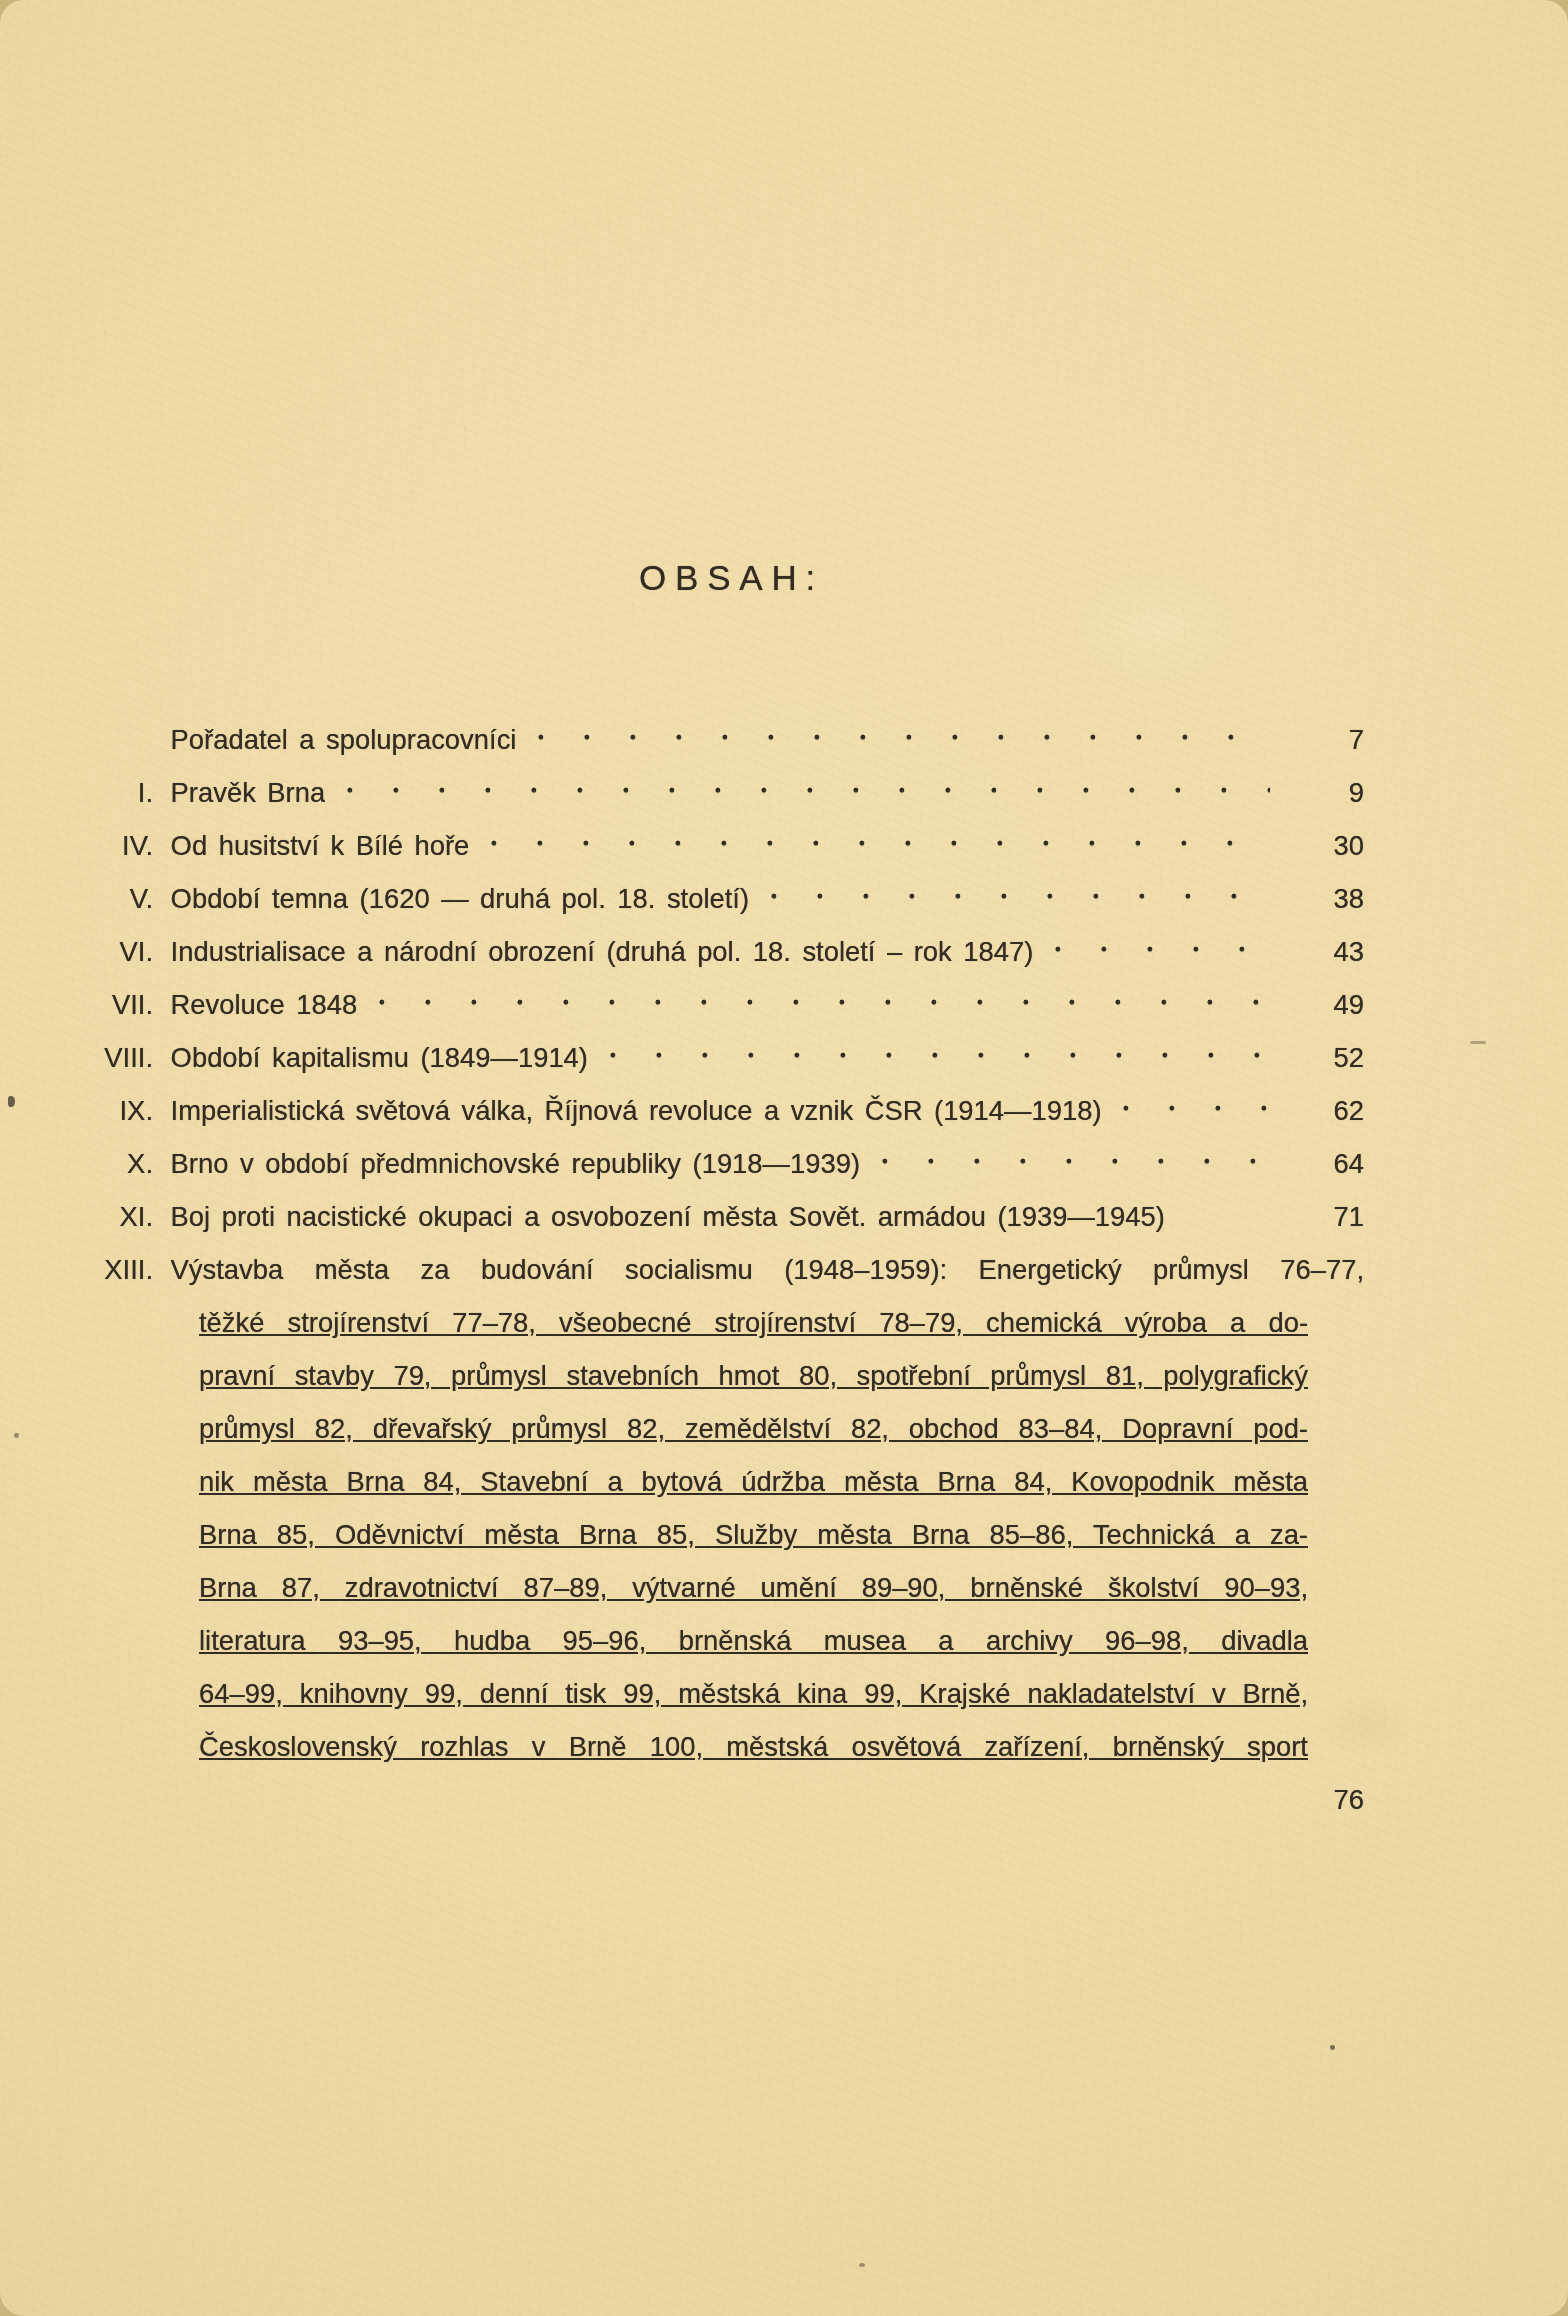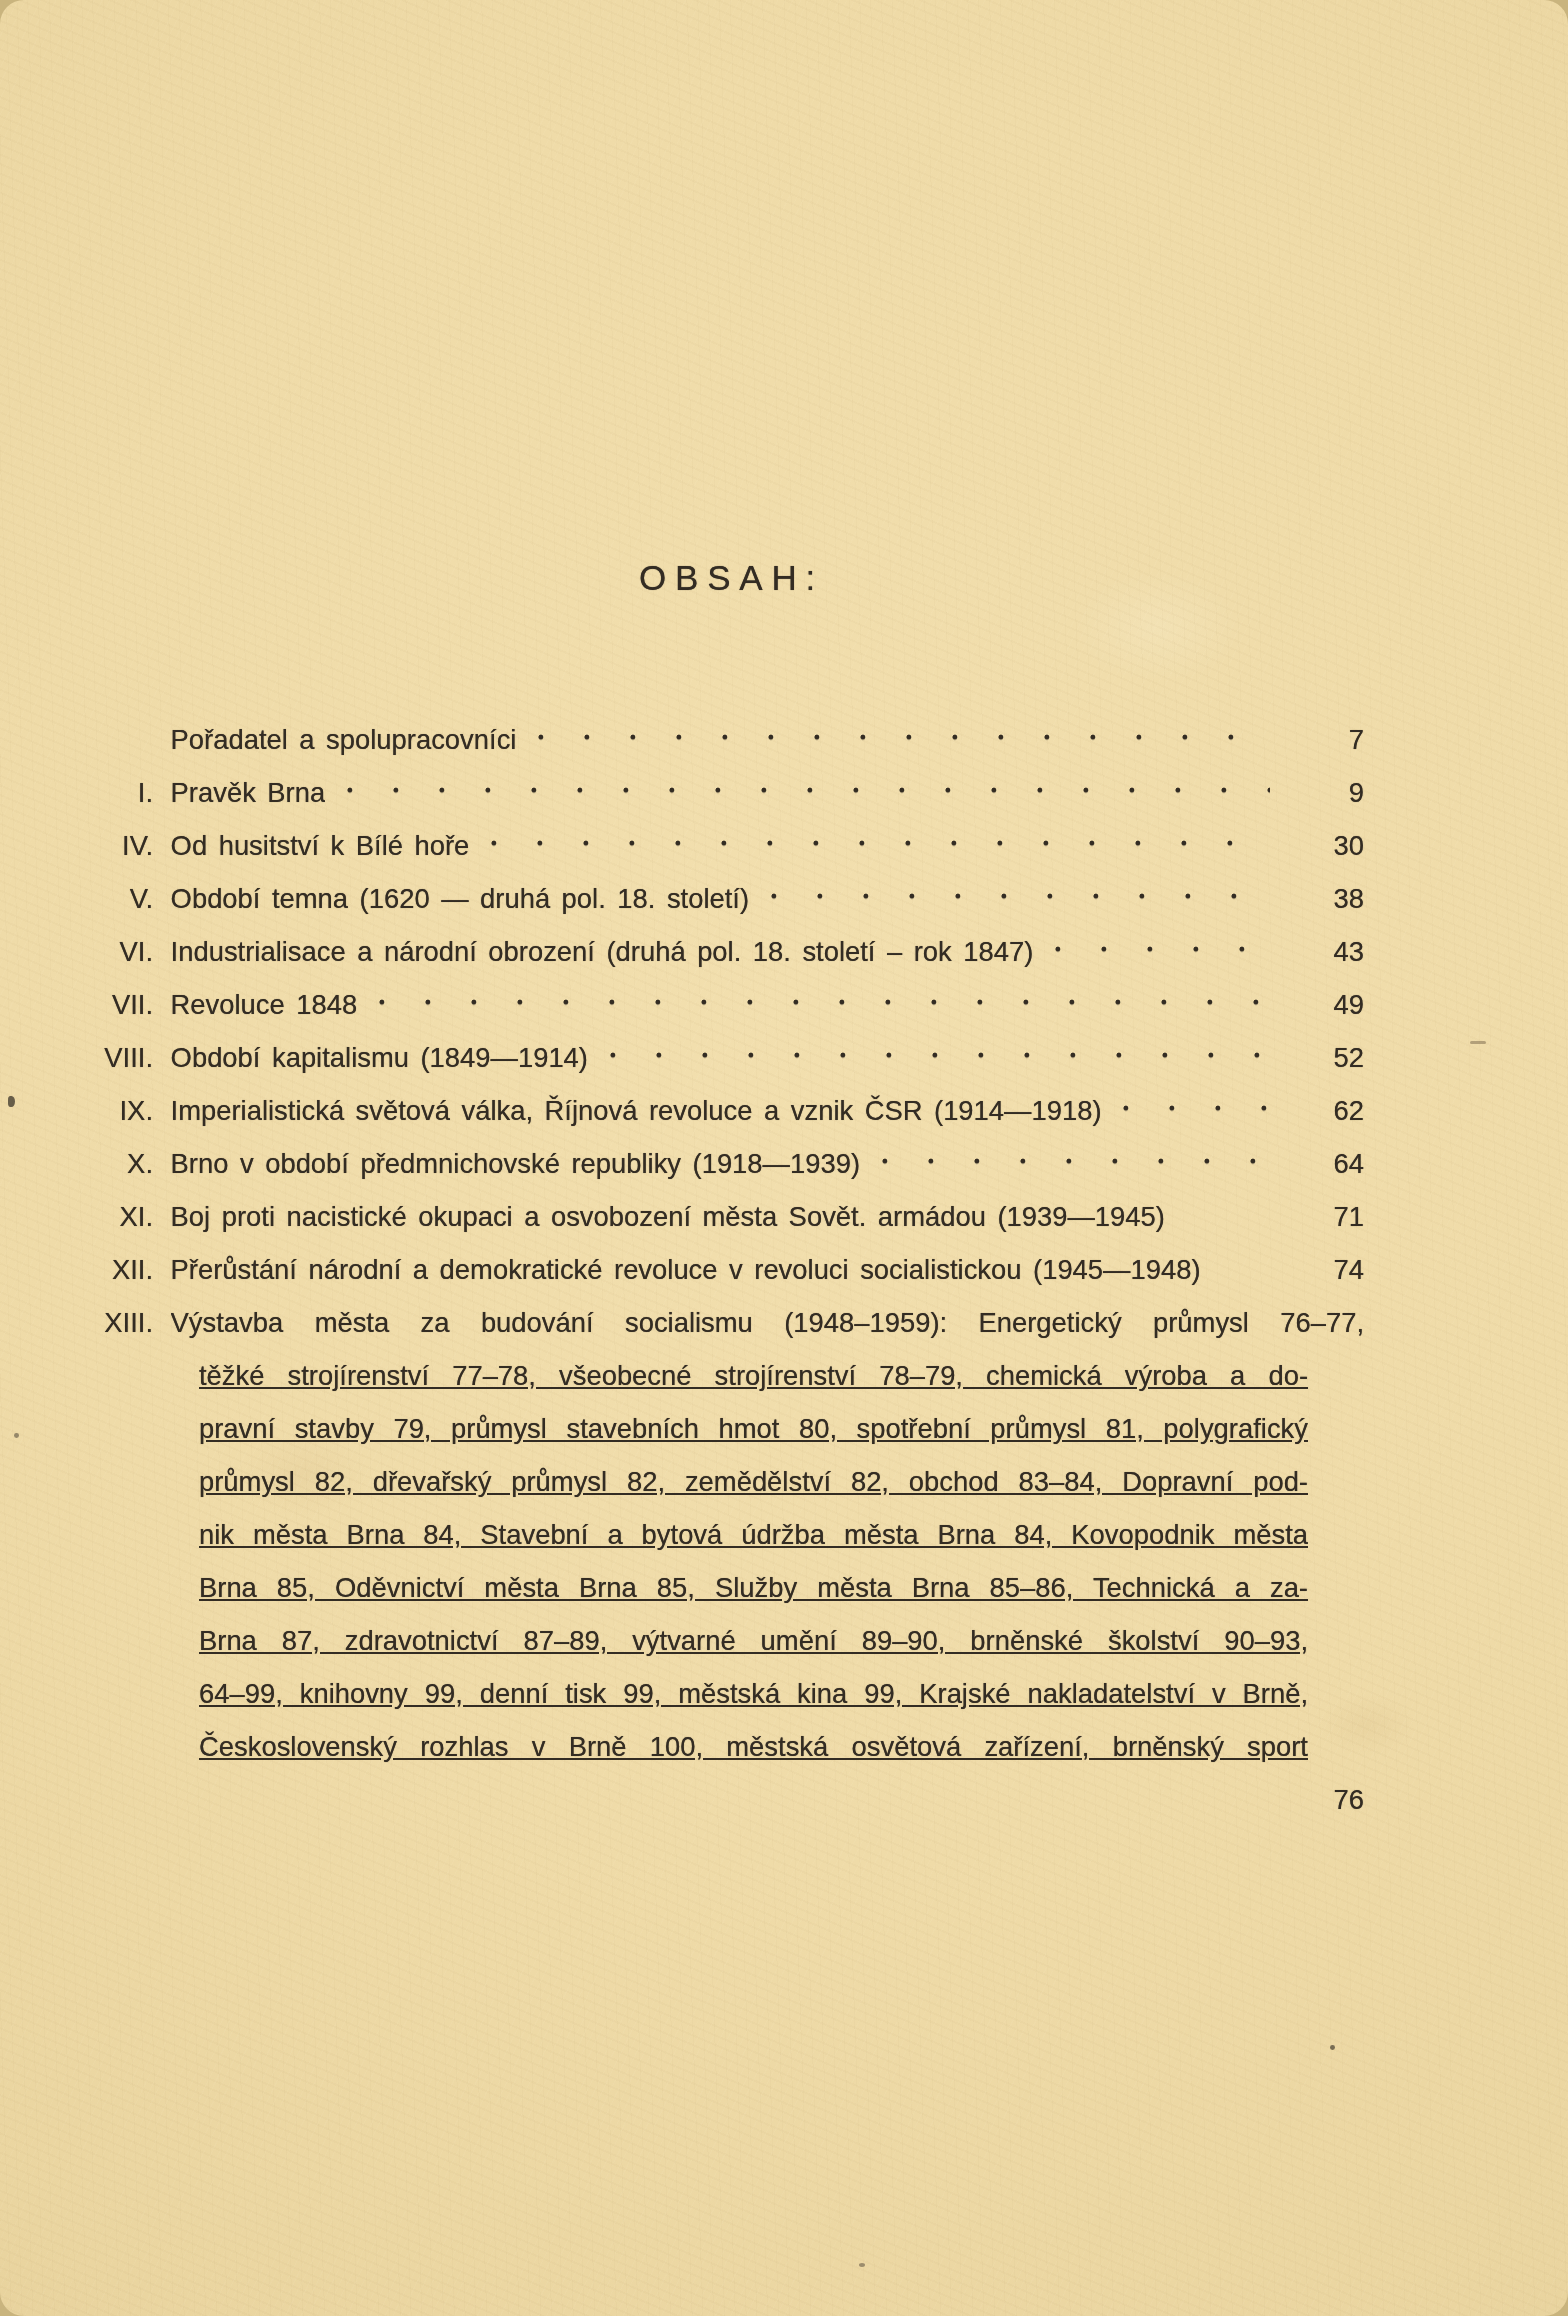--- a/index.html
+++ b/index.html
@@ -116,35 +116,30 @@
         <span class="leader dots"></span>
         <span class="pageno">64</span>
       </div>
       <div class="row">
         <span class="num">XI.</span>
         <span class="label">Boj proti nacistické okupaci a osvobození města Sovět. armádou (1939—1945)</span>
         <span class="leader"></span>
         <span class="pageno">71</span>
       </div>
       <div class="row">
-        <span class="num">XII.</span>
-        <span class="label">Přerůstání národní a demokratické revoluce v revoluci socialistickou (1945—1948)</span>
-        <span class="leader"></span>
-        <span class="pageno">74</span>
-      </div>
-      <div class="row">
         <span class="num">XIII.</span>
         <span class="jline first">Výstavba města za budování socialismu (1948–1959): Energetický průmysl 76–77,</span>
       </div>
       <div class="jline cont">těžké strojírenství 77–78, všeobecné strojírenství 78–79, chemická výroba a do-</div>
       <div class="jline cont">pravní stavby 79, průmysl stavebních hmot 80, spotřební průmysl 81, polygrafický</div>
       <div class="jline cont">průmysl 82, dřevařský průmysl 82, zemědělství 82, obchod 83–84, Dopravní pod-</div>
       <div class="jline cont">nik města Brna 84, Stavební a bytová údržba města Brna 84, Kovopodnik města</div>
       <div class="jline cont">Brna 85, Oděvnictví města Brna 85, Služby města Brna 85–86, Technická a za-</div>
       <div class="jline cont">Brna 87, zdravotnictví 87–89, výtvarné umění 89–90, brněnské školství 90–93,</div>
+      <div class="jline cont">literatura 93–95, hudba 95–96, brněnská musea a archivy 96–98, divadla</div>
       <div class="jline cont">64–99, knihovny 99, denní tisk 99, městská kina 99, Krajské nakladatelství v Brně,</div>
       <div class="jline cont">Československý rozhlas v Brně 100, městská osvětová zařízení, brněnský sport</div>
       <div class="row">
         <span class="num"></span>
         <span class="leader"></span>
         <span class="pageno">76</span>
       </div>
     </div>
   <span class="speck s1"></span>
   <span class="speck s2"></span>

